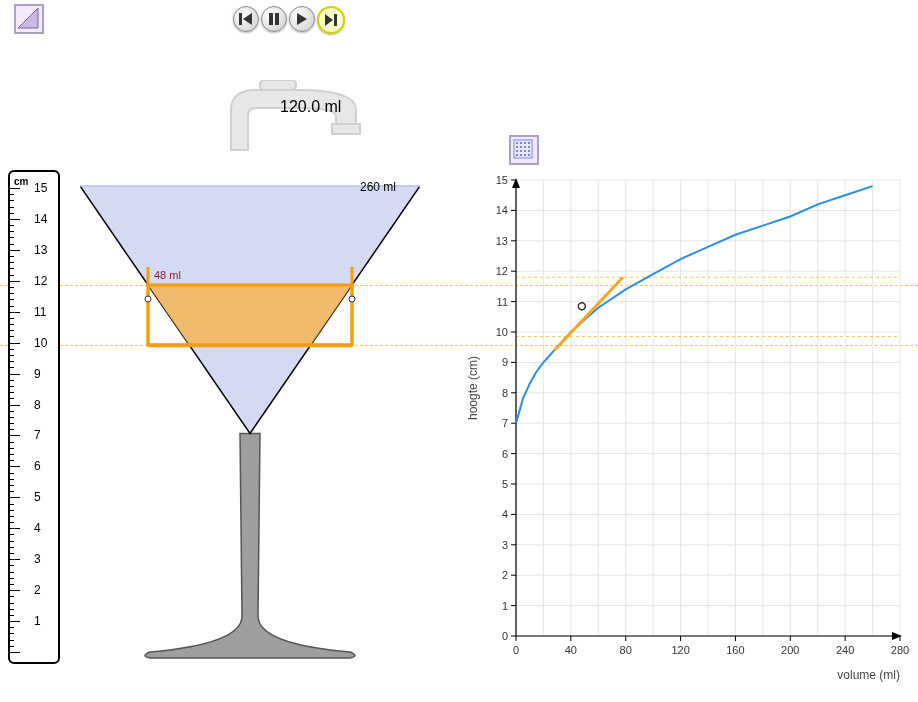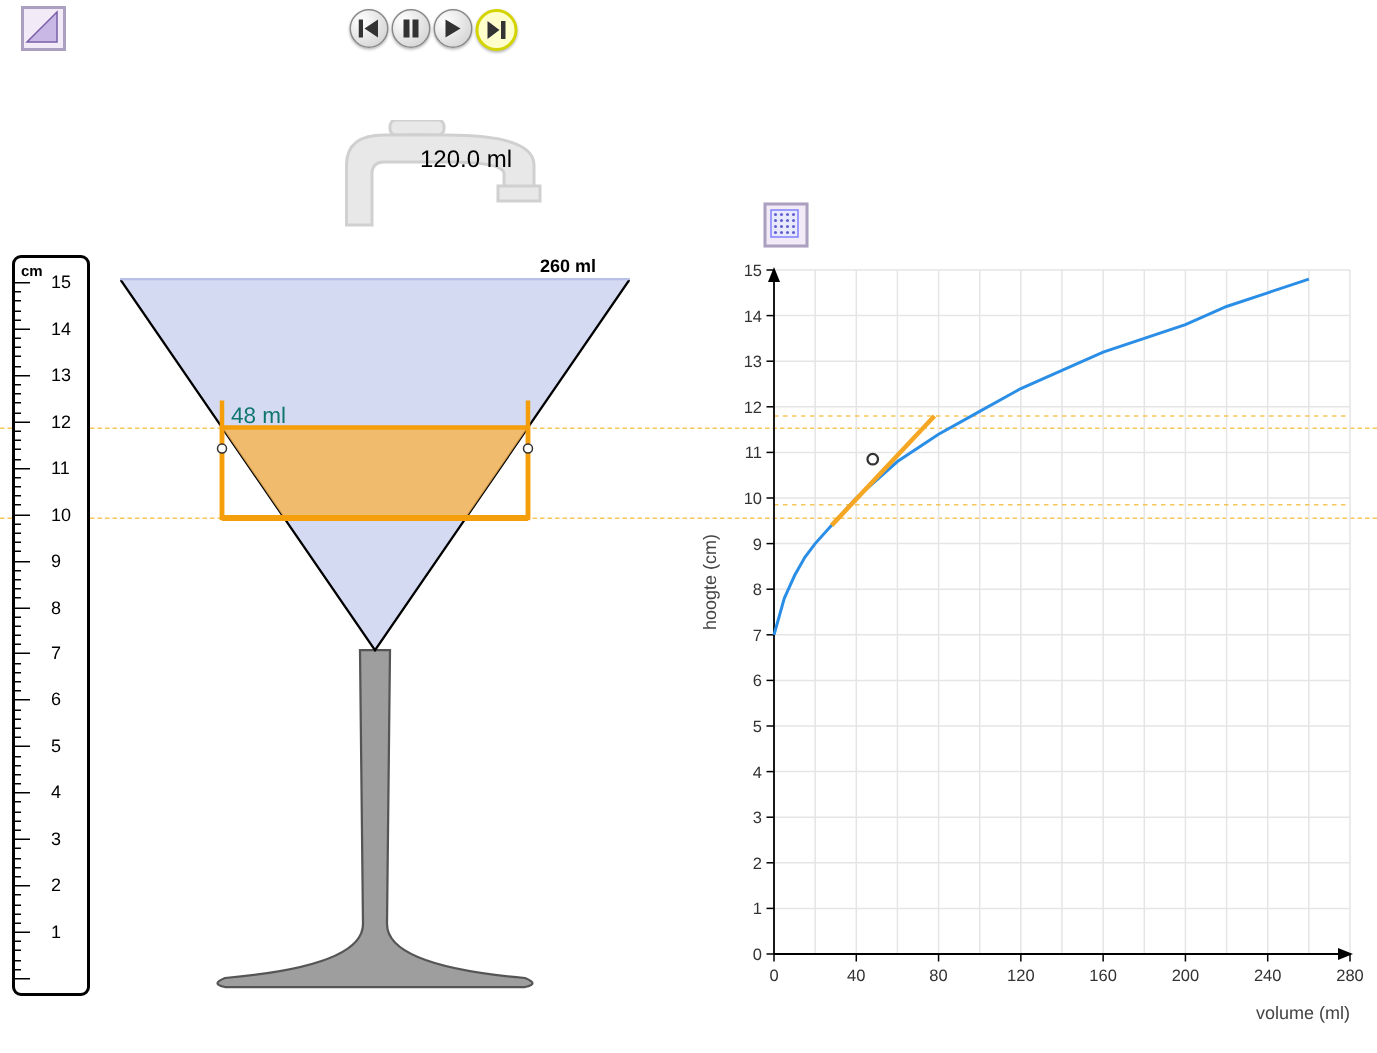--- a/index.html
+++ b/index.html
@@ -120,22 +120,22 @@
   }
   .chart .xlabel {
     position: absolute;
     bottom: -2px;
     right: 10px;
     font-size: 12px;
     color: #444;
   }
   .slice-label {
     position: absolute;
-    font-size: 15px;
-    color: #0f766e;
+    font-size: 11px;
+    color: #7f1d1d;
     text-align: center;
   }
   .total-label {
     position: absolute;
     font-size: 12px;
     color: #000;
   }
 </style>
 </head>
 <body>
@@ -317,21 +317,21 @@
       <polygon points="67.99999999999999,112.98666666666662 272,112.98666666666662 230.5625,173.30666666666667 109.4375,173.30666666666667" fill="#f5b556" opacity="0.85"></polygon>
       <rect x="67.99999999999999" y="112.98666666666662" width="204.00000000000003" height="60.32000000000005" fill="none" stroke="#f59e0b" stroke-width="3"></rect>
       <line x1="67.99999999999999" y1="173.30666666666667" x2="272" y2="173.30666666666667" stroke="#f59e0b" stroke-width="4"></line>
       <line x1="67.99999999999999" y1="94.98666666666662" x2="67.99999999999999" y2="173.30666666666667" stroke="#f59e0b" stroke-width="3"></line>
       <line x1="272" y1="94.98666666666662" x2="272" y2="173.30666666666667" stroke="#f59e0b" stroke-width="3"></line>
       <circle cx="67.99999999999999" cy="126.98666666666662" r="3" fill="#fff" stroke="#333"></circle>
       <circle cx="272" cy="126.98666666666662" r="3" fill="#fff" stroke="#333"></circle>
     </svg>
 </div>
 <div class="slice-label" id="slice-label" style="left: 154px; top: 268.987px;">48 ml</div>
-<div class="total-label" id="total-label" style="left: 360px; top: 170px; font-weight: bold;">260 ml</div>
+<div class="total-label" id="total-label" style="left: 360px; top: 180px;">260 ml</div>
 
 <div class="chart">
   <div class="ylabel">hoogte (cm)</div>
   <div class="xlabel">volume (ml)</div>
   <svg width="440" height="500" id="chart-svg">
       <line x1="46" y1="10" x2="46" y2="466" stroke="#e5e5e5" stroke-width="1"></line>
       <line x1="73.42857142857143" y1="10" x2="73.42857142857143" y2="466" stroke="#e5e5e5" stroke-width="1"></line>
       <line x1="100.85714285714286" y1="10" x2="100.85714285714286" y2="466" stroke="#e5e5e5" stroke-width="1"></line>
       <line x1="128.28571428571428" y1="10" x2="128.28571428571428" y2="466" stroke="#e5e5e5" stroke-width="1"></line>
       <line x1="155.71428571428572" y1="10" x2="155.71428571428572" y2="466" stroke="#e5e5e5" stroke-width="1"></line>

